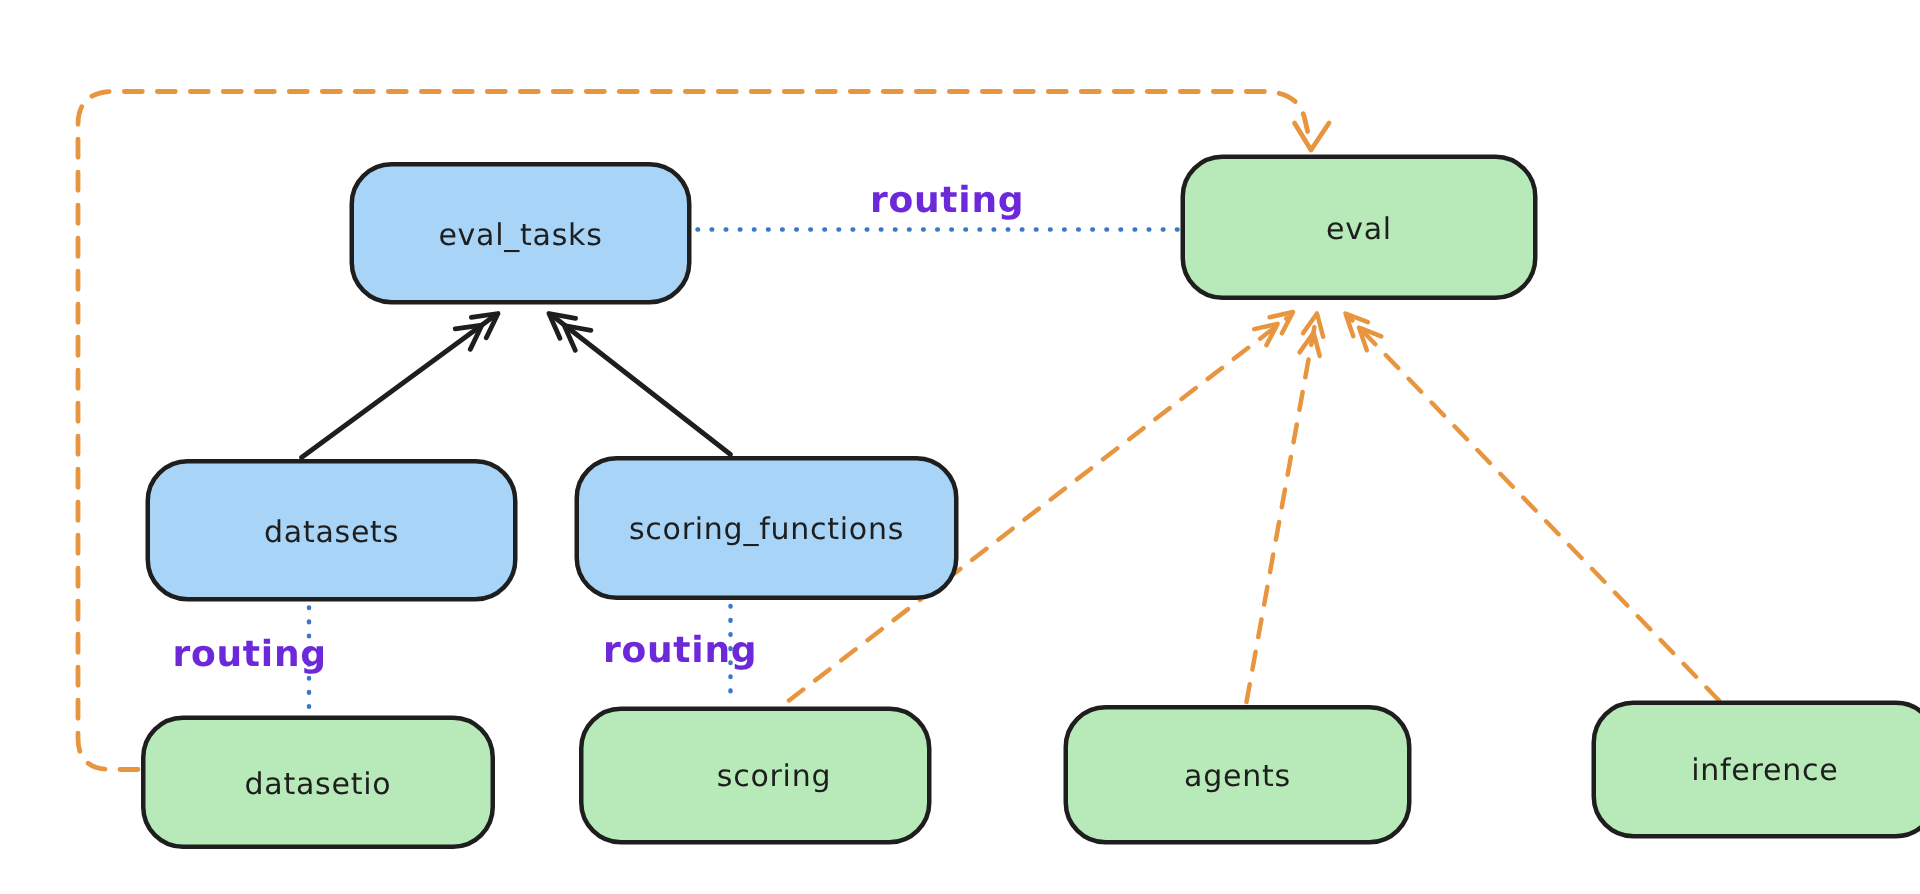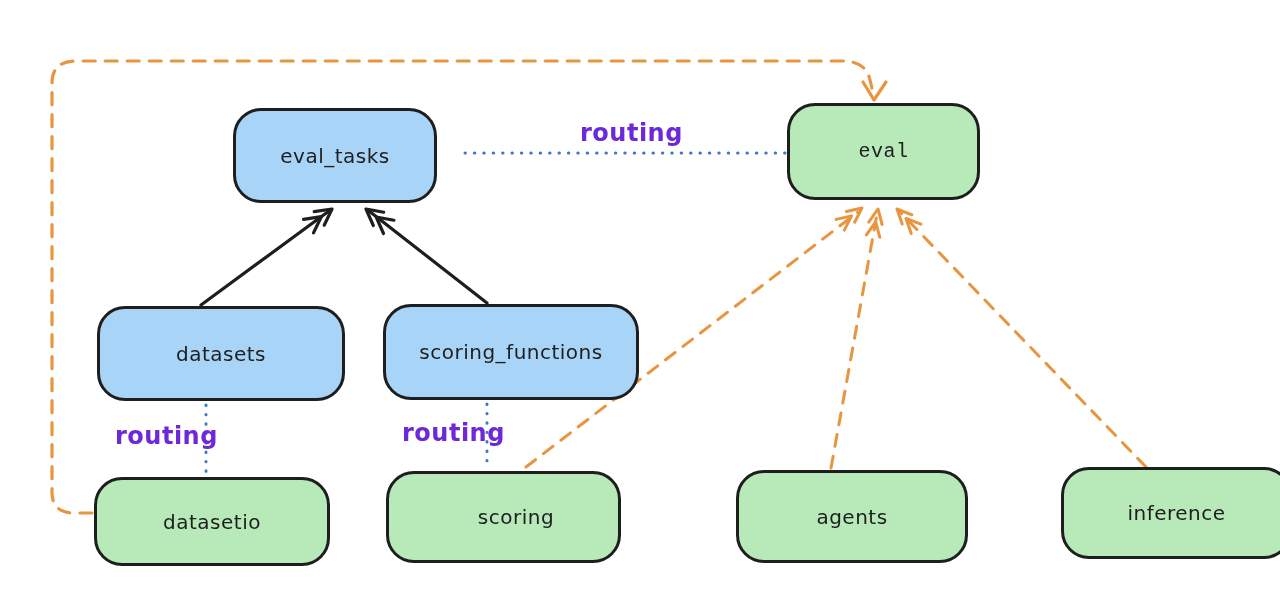--- a/index.html
+++ b/index.html
@@ -33,27 +33,27 @@
   }
   .node .node-label {
     font-size: 20px;
     color: #1e1e1e;
     letter-spacing: 0.5px;
     white-space: nowrap;
   }
   .node.blue  { background: #a8d4f7; }
   .node.green { background: #b7e9b9; }
 
-  #n-eval-tasks        { left: 233px; top: 108px; width: 204px; height: 95px; text-align: center; }
-  #n-eval              { left: 787px; top: 103px; width: 193px; height: 97px; font-family: Liberation Mono, monospace; }
+  #n-eval-tasks        { left: 233px; top: 108px; width: 228px; height: 95px; text-align: center; }
+  #n-eval              { left: 787px; top: 103px; width: 238px; height: 97px; }
   #n-datasets          { left:  97px; top: 306px; width: 248px; height: 95px; }
   #n-scoring-functions { left: 383px; top: 304px; width: 256px; height: 96px; }
   #n-datasetio         { left:  94px; top: 477px; width: 236px; height: 89px; }
   #n-scoring           { left: 386px; top: 471px; width: 235px; height: 92px; padding-left: 25px; }
-  #n-agents            { left: 709px; top: 470px; width: 232px; height: 93px; margin-left: 27px; }
+  #n-agents            { left: 709px; top: 470px; width: 232px; height: 93px; }
   #n-inference         { left:1020px; top: 467px; width: 231px; height: 92px; margin-left: 41px; }
 
   .edge-label {
     position: absolute;
     z-index: 2;
     color: #6d28d9;
     font-weight: bold;
     font-size: 24px;
     letter-spacing: 0.5px;
     white-space: nowrap;

